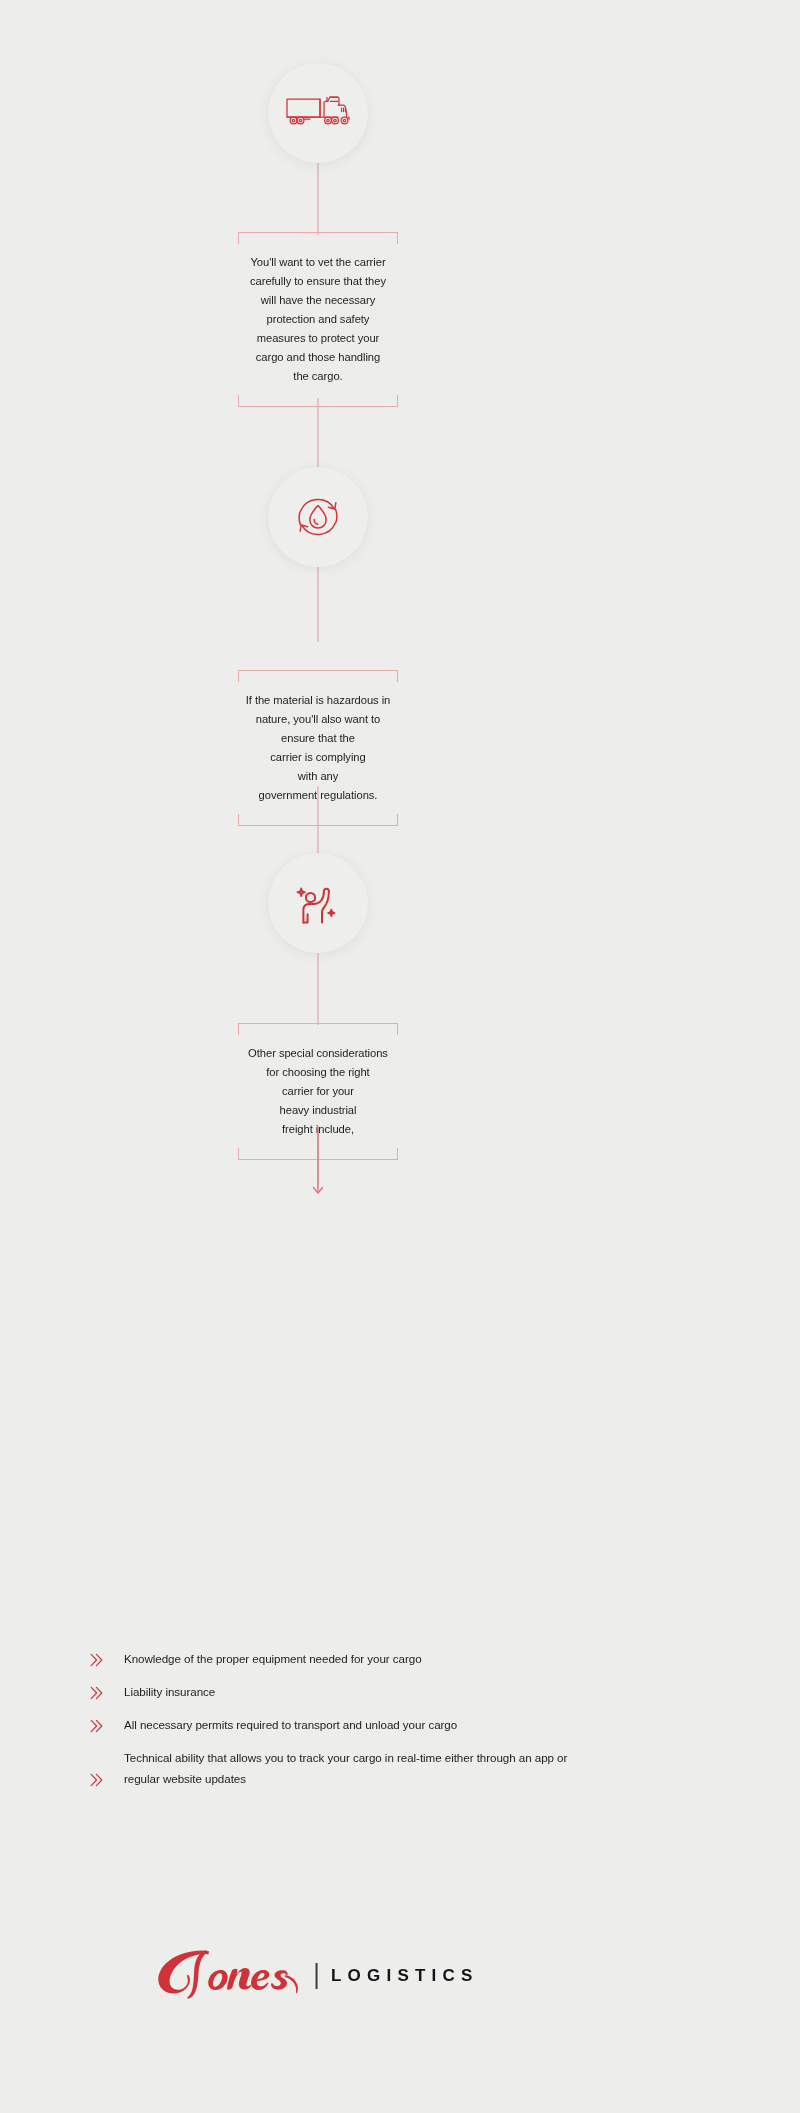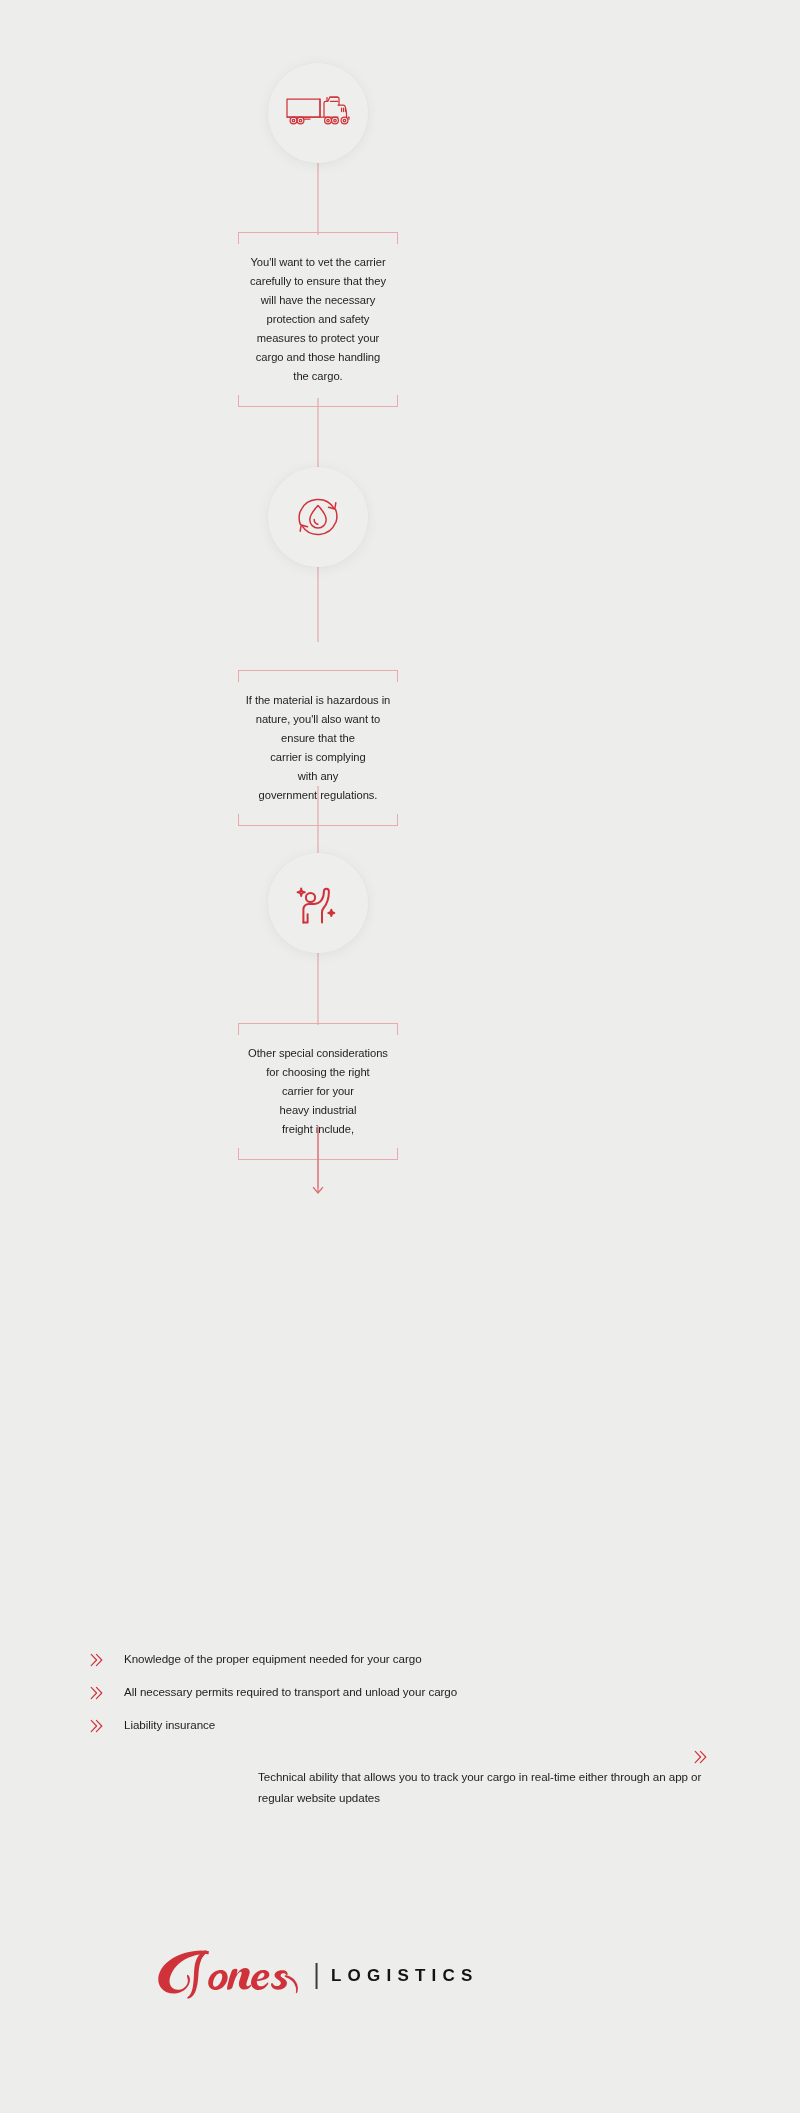--- a/index.html
+++ b/index.html
@@ -116,21 +116,21 @@
     left: 88px;
     top: 1648px;
     width: 640px;
     z-index: 2;
   }
   .bullet-row {
     display: flex;
     align-items: flex-end;
     margin-bottom: 12px;
   }
-  .bullet-row:last-child { margin-bottom: 16px; flex-direction: column; }
+  .bullet-row:last-child { margin-bottom: 16px; }
   .chev {
     flex: 0 0 auto;
     width: 18px;
     height: 18px;
     margin-right: 18px;
     margin-top: 1px;
   }
   .bullet-text {
     font-size: 11.6px;
     line-height: 21px;
@@ -319,31 +319,31 @@
       <span class="bullet-text">Knowledge of the proper equipment needed for your cargo</span>
     </div>
 
     <div class="bullet-row">
       <span class="chev">
         <svg width="18" height="18" viewBox="0 0 18 18" fill="none" stroke="#cf3339" stroke-width="1.15" stroke-linecap="round" stroke-linejoin="round">
           <path d="M3.2 3.4L8.6 9l-5.4 5.6"></path>
           <path d="M8.4 3.4L13.8 9l-5.4 5.6"></path>
         </svg>
       </span>
-      <span class="bullet-text">All necessary permits required to transport and unload your cargo</span>
+      <span class="bullet-text">Liability insurance</span>
     </div>
 
     <div class="bullet-row">
       <span class="chev">
         <svg width="18" height="18" viewBox="0 0 18 18" fill="none" stroke="#cf3339" stroke-width="1.15" stroke-linecap="round" stroke-linejoin="round">
           <path d="M3.2 3.4L8.6 9l-5.4 5.6"></path>
           <path d="M8.4 3.4L13.8 9l-5.4 5.6"></path>
         </svg>
       </span>
-      <span class="bullet-text">Liability insurance</span>
+      <span class="bullet-text">All necessary permits required to transport and unload your cargo</span>
     </div>
 
     <div class="bullet-row">
       <span class="chev">
         <svg width="18" height="18" viewBox="0 0 18 18" fill="none" stroke="#cf3339" stroke-width="1.15" stroke-linecap="round" stroke-linejoin="round">
           <path d="M3.2 3.4L8.6 9l-5.4 5.6"></path>
           <path d="M8.4 3.4L13.8 9l-5.4 5.6"></path>
         </svg>
       </span>
       <span class="bullet-text">Technical ability that allows you to track your cargo in real-time either through an app or regular website updates</span>

